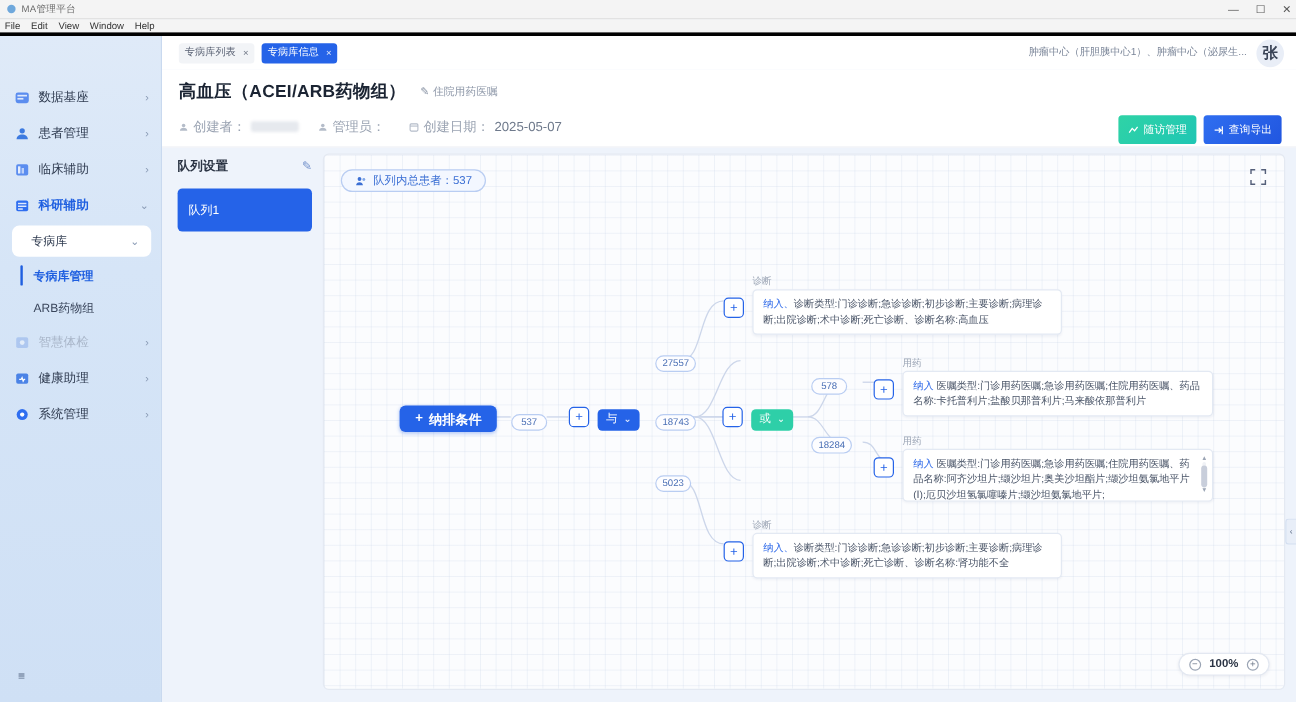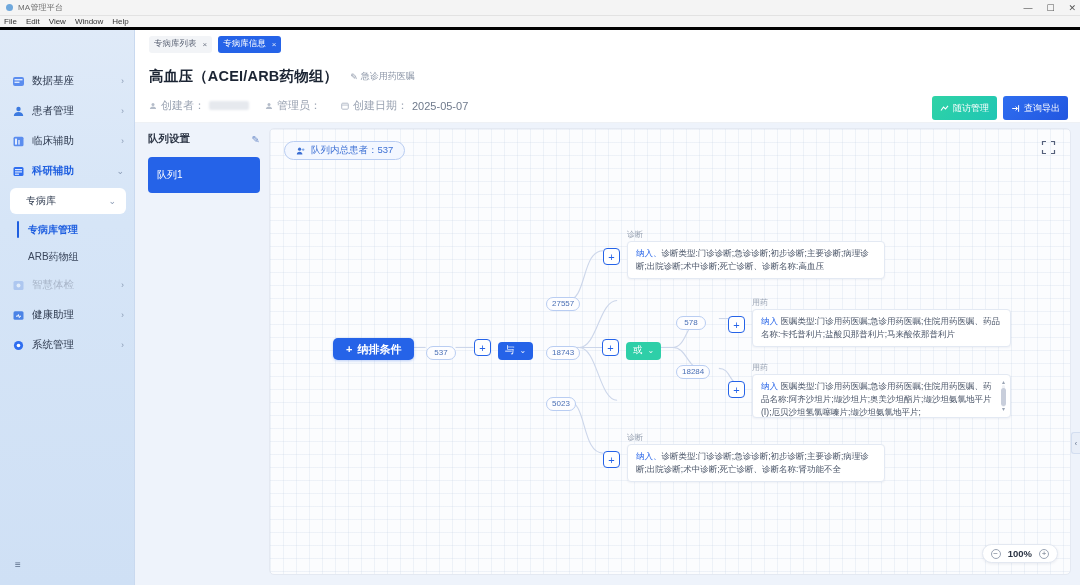--- a/index.html
+++ b/index.html
@@ -338,28 +338,32 @@
 
   <div class="topbar">
     <div class="tab inactive">
       <span>专病库列表</span>
       <span class="x">×</span>
     </div>
     <div class="tab active">
       <span>专病库信息</span>
       <span class="x">×</span>
     </div>
+    <div class="topbar-right">
+      <span class="org-text">肿瘤中心（肝胆胰中心1）、肿瘤中心（泌尿生...</span>
+      <span class="avatar">张</span>
+    </div>
   </div>
 
   <div class="pagehead">
     <div class="title-row">
       <span class="page-title">高血压（ACEI/ARB药物组）</span>
       <span class="edit-link">
         <span>✎</span>
-        <span>急诊用药医嘱</span>
+        <span>住院用药医嘱</span>
       </span>
     </div>
     <div class="meta-row">
       <span class="meta">
         <svg width="8" height="8" viewBox="0 0 8 8">
             <circle cx="4" cy="2.6" r="1.5" fill="#b4bcc9"></circle>
             <path d="M.9 7c0-1.7 1.4-2.6 3.1-2.6S7.1 5.3 7.1 7z" fill="#b4bcc9"></path>
           </svg>
         <span>创建者：</span>
         <span class="blur-chip"></span>

